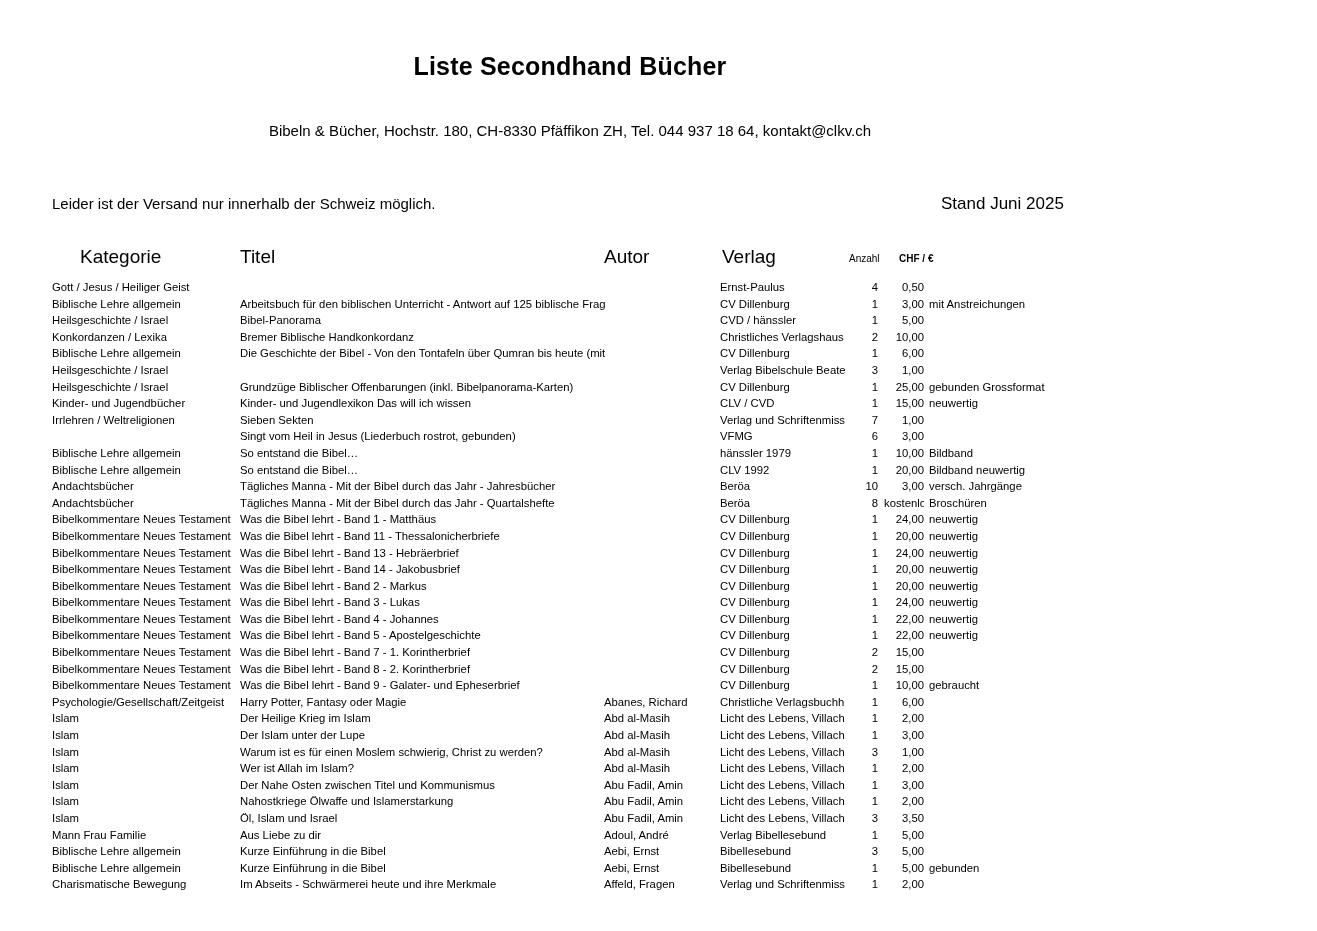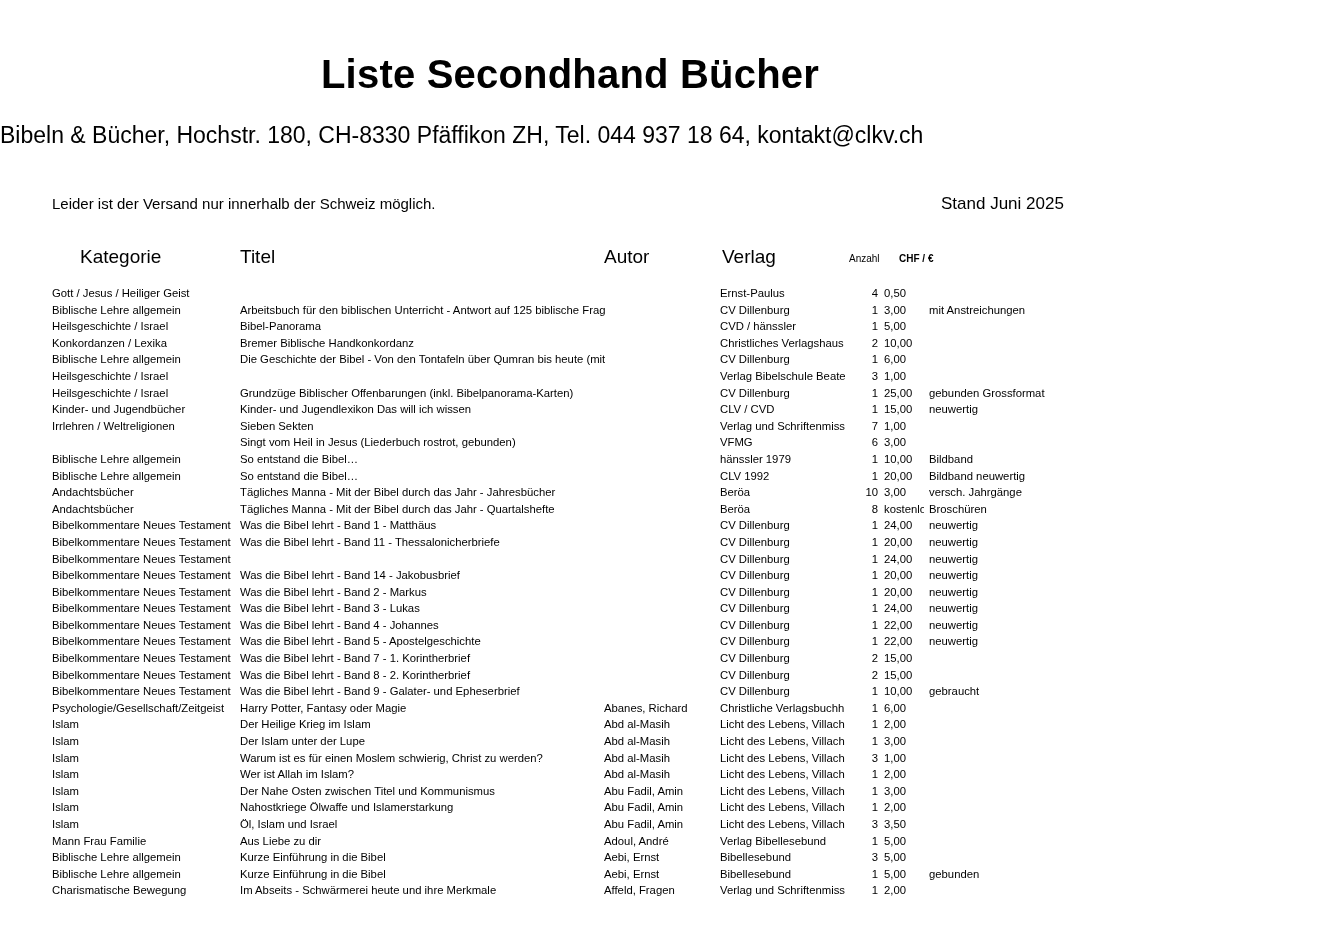--- a/index.html
+++ b/index.html
@@ -24,31 +24,32 @@
     height: 931px;
   }
 
   
   .doc-title {
     position: absolute;
     left: 0;
     top: 52px;
     width: 1140px;
     text-align: center;
-    font-size: 40px;
+    font-size: 25px;
     font-weight: bold;
     letter-spacing: 0.2px;
     white-space: nowrap;
   }
   .doc-subtitle {
     position: absolute;
     left: 0;
     top: 122px;
     width: 1140px;
-    font-size: 23px;
+    text-align: center;
+    font-size: 15px;
     font-weight: normal;
     white-space: nowrap;
   }
 
   .note-shipping {
     position: absolute;
     left: 52px;
     top: 195px;
     font-size: 15px;
     white-space: nowrap;
@@ -79,41 +80,41 @@
   }
   .h-kategorie { left: 52px;  top: 0px;  font-size: 19px; margin-left: 28px; }
   .h-titel     { left: 240px; top: 0px;  font-size: 19px; }
   .h-autor     { left: 604px; top: 0px;  font-size: 19px; }
   .h-verlag    { left: 722px; top: 0px;  font-size: 19px; }
   .h-anzahl    { left: 849px; top: 7px;  font-size: 10px; }
   .h-chf       { left: 899px; top: 7px;  font-size: 10px; font-weight: bold; }
 
   .rows {
     position: relative;
-    margin-top: 12px;
+    margin-top: 6px;
   }
 
   .row {
     position: relative;
     height: 16.6px;
     font-size: 11.3px;
     line-height: 16.6px;
   }
   .row > span {
     position: absolute;
     top: 0;
     white-space: nowrap;
     overflow: hidden;
   }
   .c-kategorie { left: 52px;  width: 186px; }
   .c-titel     { left: 240px; width: 365px; }
   .c-autor     { left: 604px; width: 112px; }
   .c-verlag    { left: 720px; width: 128px; }
   .c-anzahl    { left: 846px; width: 32px; text-align: right; }
-  .c-preis     { left: 884px; width: 40px; }
+  .c-preis     { left: 884px; width: 40px; text-align: right; }
   .c-bemerkung { left: 929px; width: 330px; }
 </style>
 </head>
 <body>
 
 <div class="page">
 
   <div class="doc-title">Liste Secondhand Bücher</div>
 
   <div class="doc-subtitle">Bibeln &amp; Bücher, Hochstr. 180, CH-8330 Pfäffikon ZH, Tel. 044 937 18 64, kontakt@clkv.ch</div>
@@ -271,20 +272,21 @@
           <span class="c-kategorie">Bibelkommentare Neues Testament</span>
           <span class="c-titel">Was die Bibel lehrt - Band 11 - Thessalonicherbriefe</span>
           <span class="c-autor"></span>
           <span class="c-verlag">CV Dillenburg</span>
           <span class="c-anzahl">1</span>
           <span class="c-preis">20,00</span>
           <span class="c-bemerkung">neuwertig</span>
         </div>
         <div class="row">
           <span class="c-kategorie">Bibelkommentare Neues Testament</span>
+          <span class="c-titel">Was die Bibel lehrt - Band 13 -   Hebräerbrief</span>
           <span class="c-autor"></span>
           <span class="c-verlag">CV Dillenburg</span>
           <span class="c-anzahl">1</span>
           <span class="c-preis">24,00</span>
           <span class="c-bemerkung">neuwertig</span>
         </div>
         <div class="row">
           <span class="c-kategorie">Bibelkommentare Neues Testament</span>
           <span class="c-titel">Was die Bibel lehrt - Band 14 -   Jakobusbrief</span>
           <span class="c-autor"></span>

